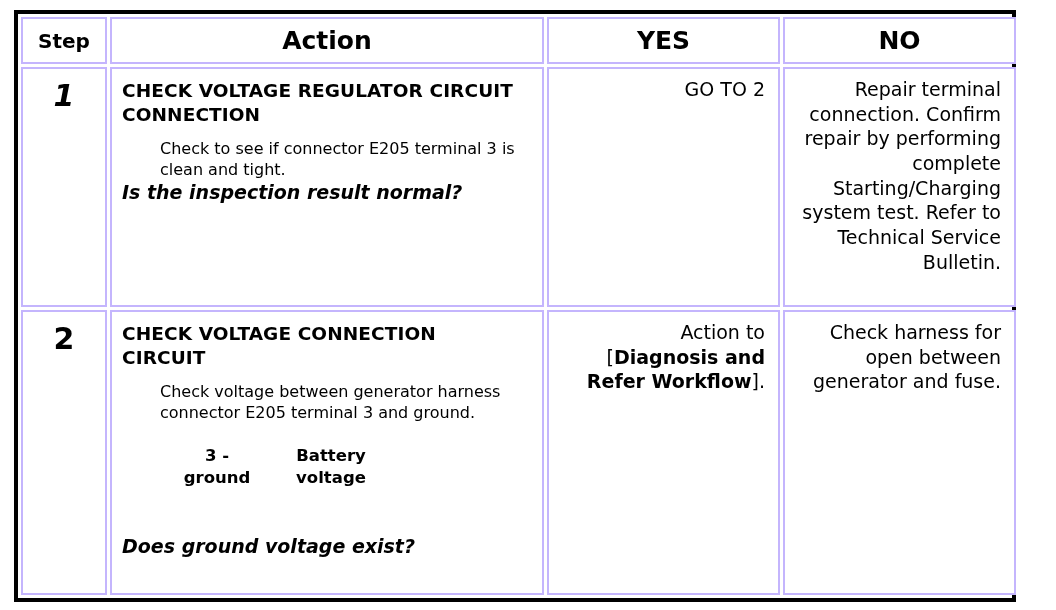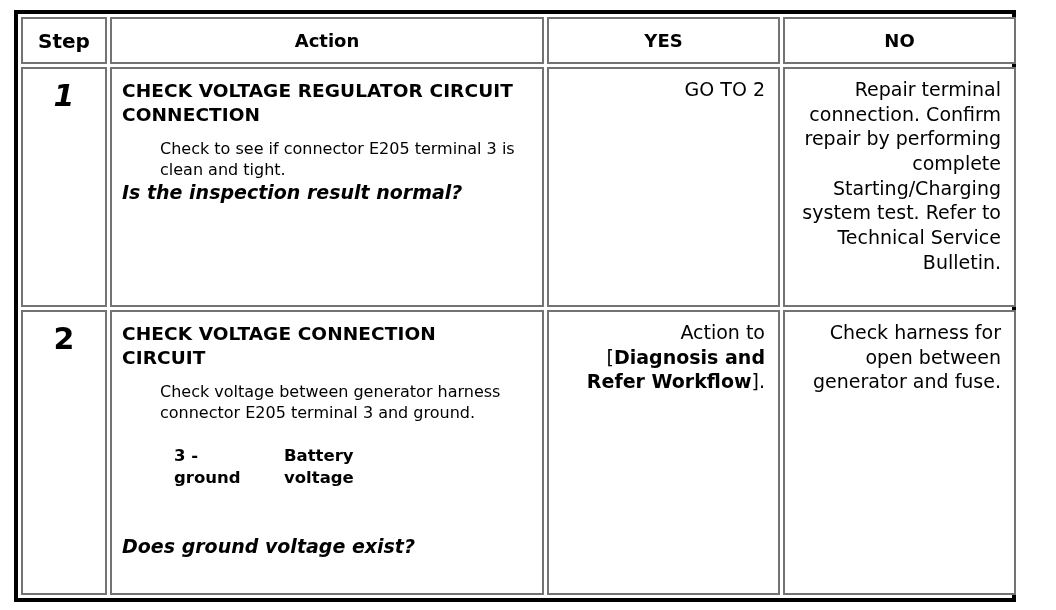--- a/index.html
+++ b/index.html
@@ -31,41 +31,41 @@
   .dp-table {
     width: 100%;
     height: 100%;
     border-collapse: separate;
     border-spacing: 3px;
     table-layout: fixed;
   }
 
   .dp-table td,
   .dp-table th {
-    border: 2px solid #737373;
+    border: 2px solid #c4b5fd;
     background: #ffffff;
     vertical-align: top;
     padding: 6px 8px 6px 8px;
     font-weight: normal;
     text-align: left;
   }
 
   
   col.col-step   { width: 86px;  }
   col.col-action { width: 434px; }
   col.col-yes    { width: 233px; }
   col.col-no     { width: 233px; }
 
   
   .hdr td {
     height: 47px;
     text-align: center;
     vertical-align: middle;
     font-weight: bold;
-    font-size: 18px;
+    font-size: 25px;
     padding: 2px 4px;
   }
   .hdr td.h-step { font-size: 20px; }
 
   
   td.step-cell {
     text-align: center;
     vertical-align: top;
     padding-top: 12px;
   }
@@ -101,21 +101,21 @@
   
   .spec-block {
     margin-top: 22px;
     margin-left: 52px;
     display: flex;
     gap: 24px;
     font-size: 16.5px;
     font-weight: bold;
     line-height: 1.3;
   }
-  .spec-col { }
+  .spec-col { text-align: center; }
   .spec-col.spec-left  { width: 86px; }
   .spec-col.spec-right { width: 94px; }
 
   .spacer-tall { height: 46px; }
 
   
   td.result-cell {
     font-size: 19px;
     line-height: 1.3;
     padding: 8px 13px;

